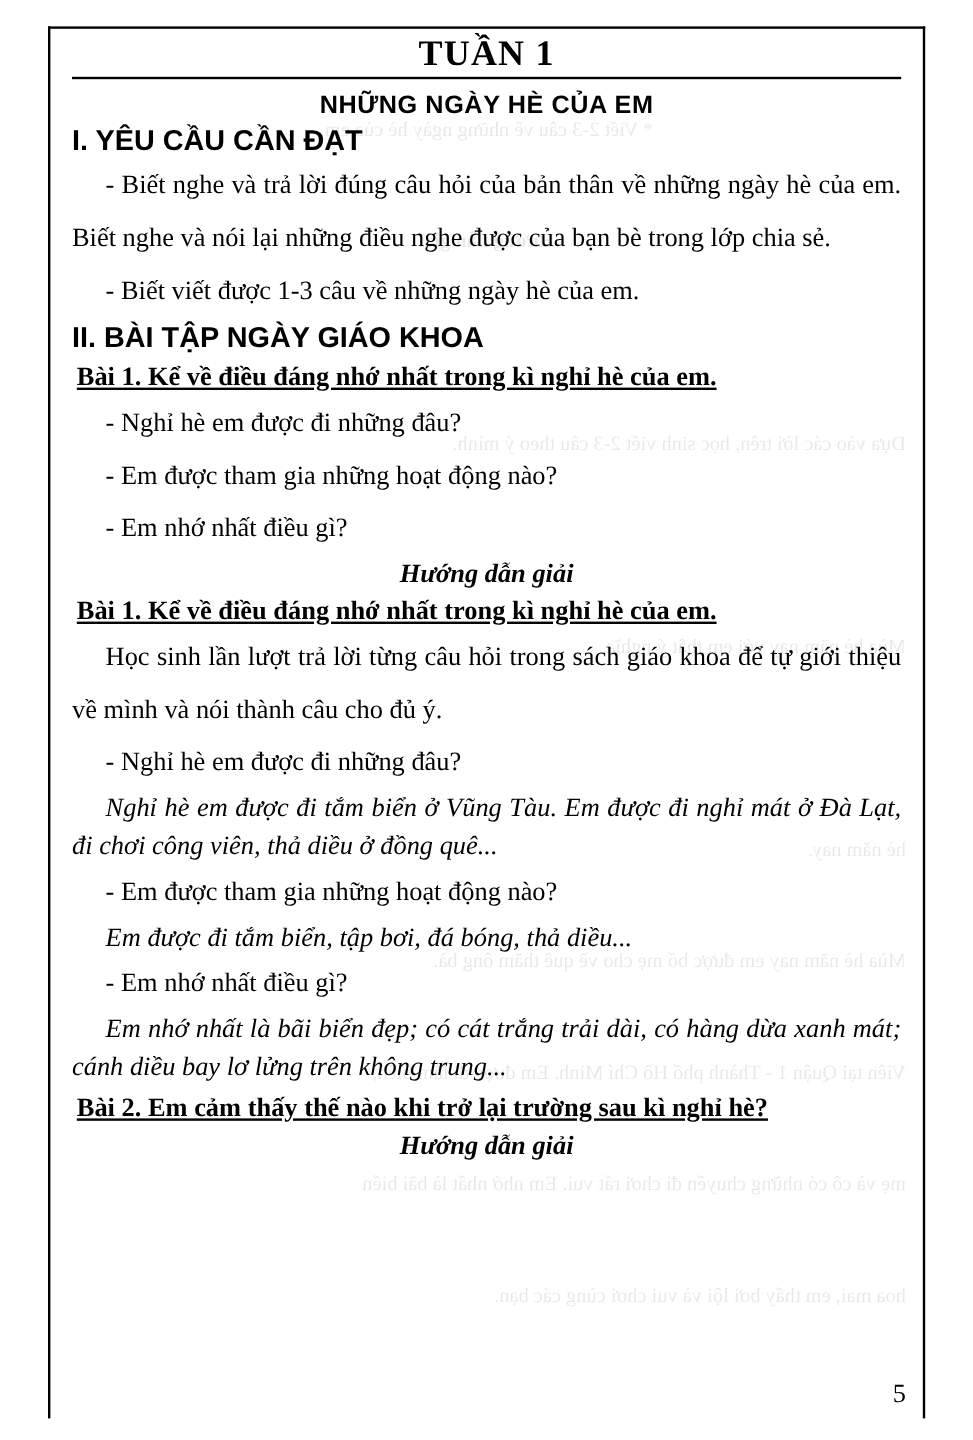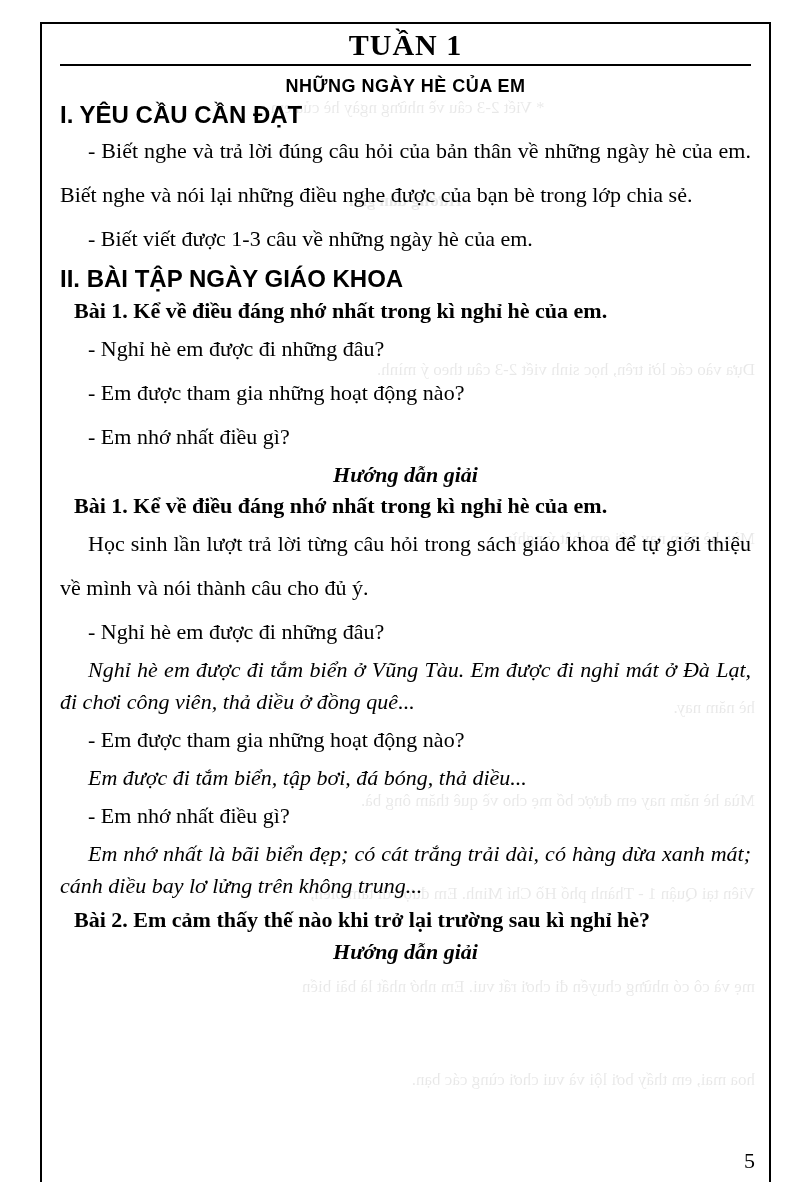--- a/index.html
+++ b/index.html
@@ -88,21 +88,21 @@
     font-family: "DejaVu Serif", serif;
     font-style: italic;
     font-weight: bold;
     font-size: 25px;
     margin: 0 0 4px 0;
   }
   .doc-title {
     text-align: center;
     font-family: "Liberation Sans", sans-serif;
     font-weight: bold;
-    font-size: 18px;
+    font-size: 21px;
     letter-spacing: 0.5px;
     margin: 0 0 2px 0;
   }
   .section-head {
     font-family: "Liberation Sans", sans-serif;
     font-weight: bold;
     font-size: 24px;
     margin: 4px 0 0 0;
   }
   .para {
@@ -111,21 +111,22 @@
     text-align: justify;
     margin: 0;
   }
   .indent {
     text-indent: 28px;
   }
   .bold-para {
     font-weight: bold;
     font-size: 22px;
     line-height: 32px;
-    margin: 2px 0 0 14px;
+    margin: 2px 0 0 4px;
+    text-decoration: underline;
   }
   .center-bold-italic {
     text-align: center;
     font-weight: bold;
     font-style: italic;
     font-size: 22px;
     margin: 3px 0 2px 0;
   }
   .italic-para {
     font-style: italic;

